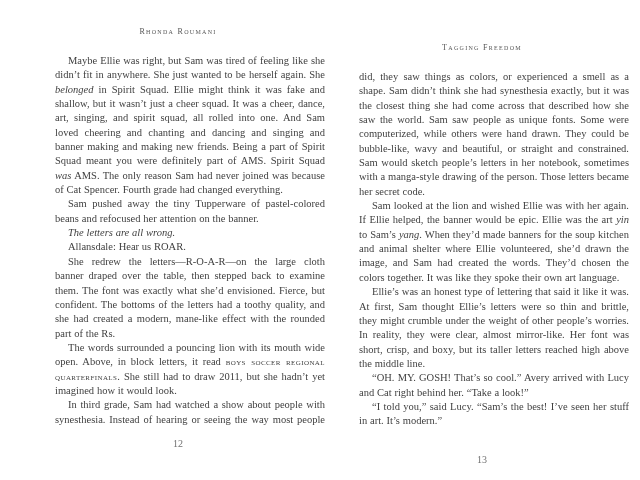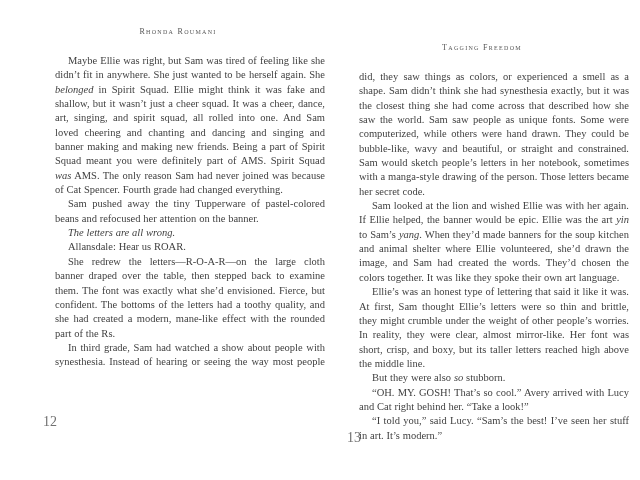--- a/index.html
+++ b/index.html
@@ -28,50 +28,50 @@
     text-align: justify;
     word-spacing: 0.2px;
   }
   .para { margin: 0; text-indent: 0; }
   .para.indent { text-indent: 13px; }
   .para.italic { font-style: italic; }
   .para.jlast { text-align-last: justify; }
   .para em { font-style: italic; }
   .sc { font-variant: small-caps; letter-spacing: 0.4px; }
   .folio {
-    position: absolute; top: 414px; left: 0; width: 100%;
-    text-align: left;
-    font-size: 14px;
+    position: absolute; top: 438px; left: 0; width: 100%;
+    text-align: center;
+    font-size: 10px;
     color: var(--folio, #707070);
   }
 </style>
 </head>
 <body style="--bg: #ffffff; --text: #3f3f3f; --head: #565656; --folio: #707070;">
 
 <div>
 
   <div class="page" id="page-left">
     <div class="running-head">Rhonda Roumani</div>
     <div class="text-block" id="left-paragraphs">
         <p class="para indent">Maybe Ellie was right, but Sam was tired of feeling like she didn’t fit in anywhere. She just wanted to be herself again. She <em>belonged</em> in Spirit Squad. Ellie might think it was fake and shallow, but it wasn’t just a cheer squad. It was a cheer, dance, art, singing, and spirit squad, all rolled into one. And Sam loved cheering and chanting and dancing and singing and banner making and making new friends. Being a part of Spirit Squad meant you were definitely part of AMS. Spirit Squad <em>was</em> AMS. The only reason Sam had never joined was because of Cat Spencer. Fourth grade had changed everything.</p>
         <p class="para indent">Sam pushed away the tiny Tupperware of pastel-colored beans and refocused her attention on the banner.</p>
         <p class="para indent italic">The letters are all wrong.</p>
         <p class="para indent">Allansdale: Hear us ROAR.</p>
         <p class="para indent">She redrew the letters—R-O-A-R—on the large cloth banner draped over the table, then stepped back to examine them. The font was exactly what she’d envisioned. Fierce, but confident. The bottoms of the letters had a toothy quality, and she had created a modern, mane-like effect with the rounded part of the Rs.</p>
+        <p class="para indent">The words surrounded a pouncing lion with its mouth wide open. Above, in block letters, it read <span class="sc">boys soccer regional quarterfinals</span>. She still had to draw 2011, but she hadn’t yet imagined how it would look.</p>
         <p class="para indent jlast">In third grade, Sam had watched a show about people with synesthesia. Instead of hearing or seeing the way most people</p>
       </div>
     <div class="folio">12</div>
   </div>
 
   <div class="page" id="page-right">
     <div class="running-head">Tagging Freedom</div>
     <div class="text-block" id="right-paragraphs">
         <p class="para">did, they saw things as colors, or experienced a smell as a shape. Sam didn’t think she had synesthesia exactly, but it was the closest thing she had come across that described how she saw the world. Sam saw people as unique fonts. Some were computerized, while others were hand drawn. They could be bubble-like, wavy and beautiful, or straight and constrained. Sam would sketch people’s letters in her notebook, sometimes with a manga-style drawing of the person. Those letters became her secret code.</p>
         <p class="para indent">Sam looked at the lion and wished Ellie was with her again. If Ellie helped, the banner would be epic. Ellie was the art <em>yin</em> to Sam’s <em>yang</em>. When they’d made banners for the soup kitchen and animal shelter where Ellie volunteered, she’d drawn the image, and Sam had created the words. They’d chosen the colors together. It was like they spoke their own art language.</p>
         <p class="para indent">Ellie’s was an honest type of lettering that said it like it was. At first, Sam thought Ellie’s letters were so thin and brittle, they might crumble under the weight of other people’s worries. In reality, they were clear, almost mirror-like. Her font was short, crisp, and boxy, but its taller letters reached high above the middle line.</p>
-        <p class="para indent">But they were also <em>so</em> stubborn.</p>
         <p class="para indent">“OH. MY. GOSH! That’s so cool.” Avery arrived with Lucy and Cat right behind her. “Take a look!”</p>
         <p class="para indent">“I told you,” said Lucy. “Sam’s the best! I’ve seen her stuff in art. It’s modern.”</p>
       </div>
     <div class="folio">13</div>
   </div>
 
 </div>
 
 </body></html>

